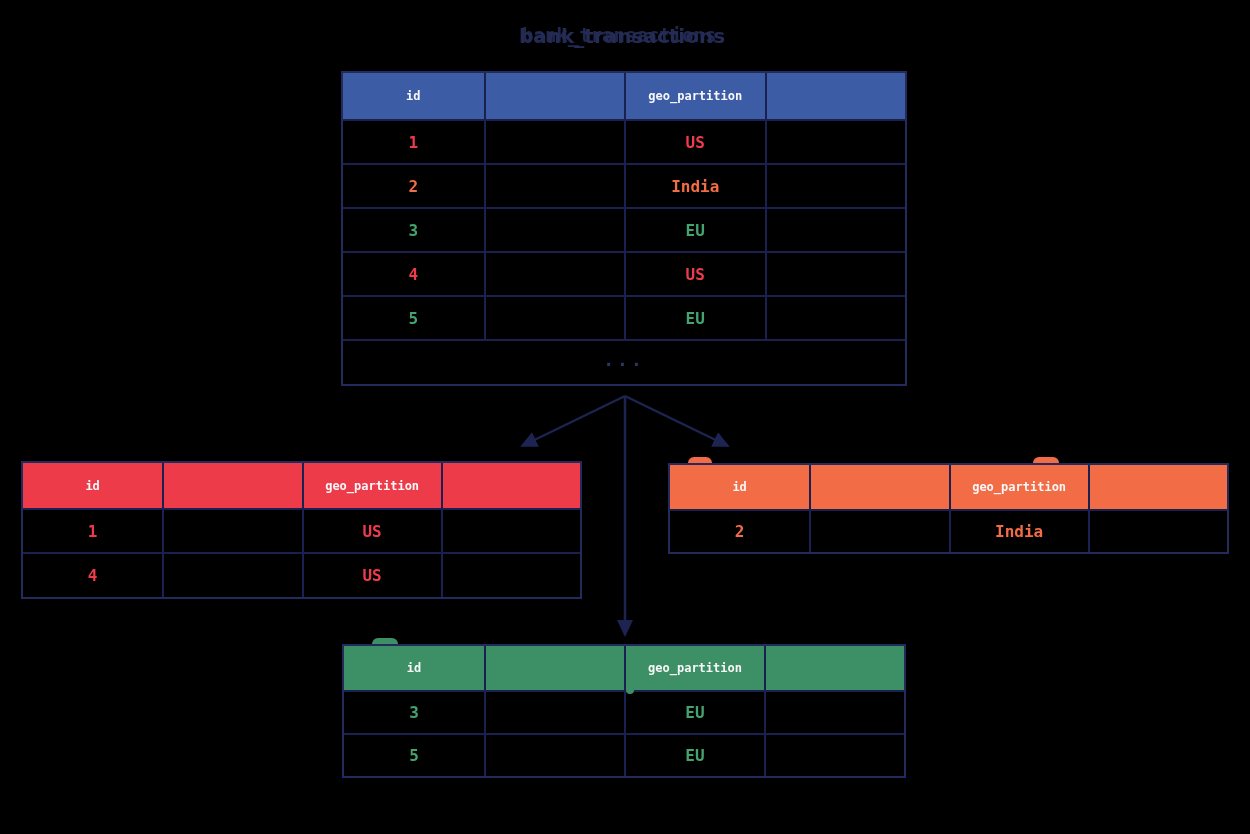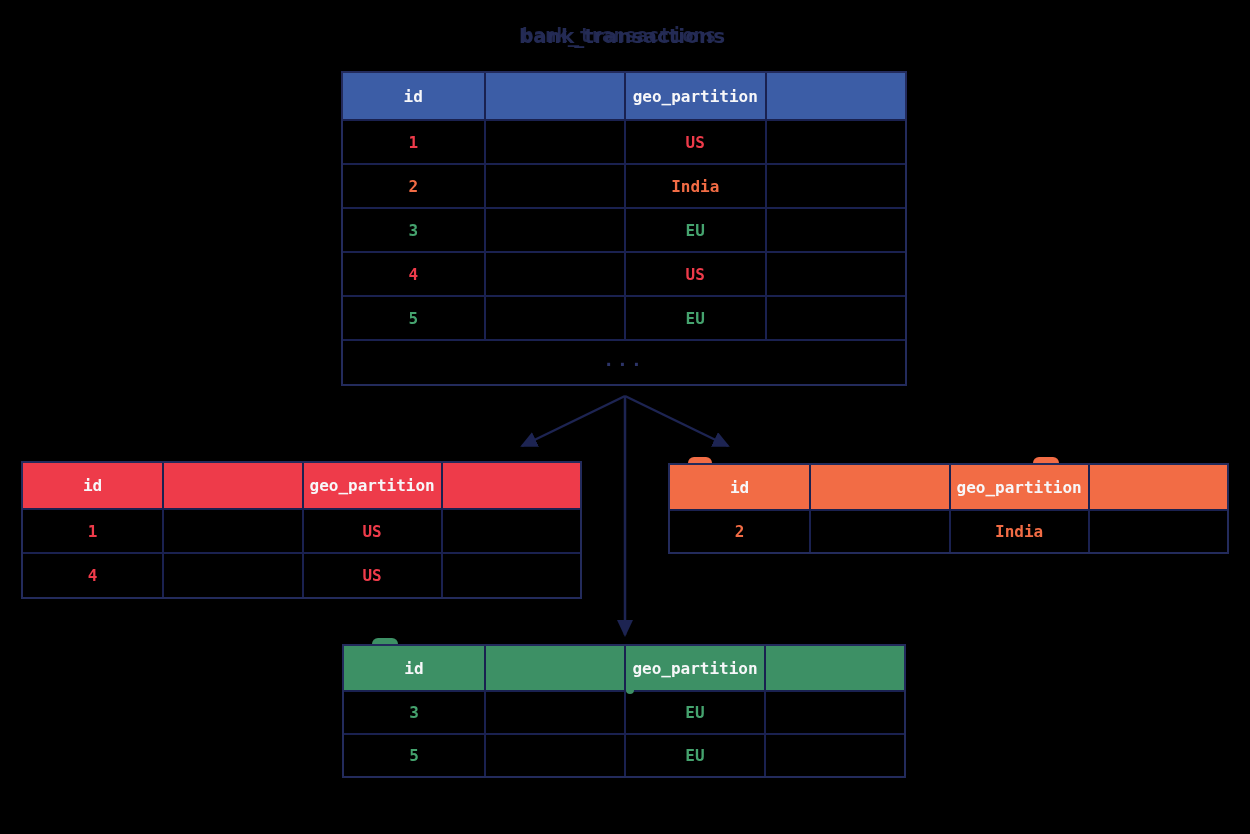--- a/index.html
+++ b/index.html
@@ -27,21 +27,21 @@
   .t2{left:3px;top:1px;font-family:"DejaVu Sans Mono",monospace;font-size:19px;opacity:.92;}
 
   
   .tbl{position:absolute;box-sizing:border-box;border:2px solid var(--outer);
        display:flex;flex-direction:column;background:var(--bg);}
   .trow{display:grid;grid-template-columns:repeat(4,1fr);}
   .trow + .trow{border-top:2px solid var(--line);}
   .trow > div{display:flex;align-items:center;justify-content:center;
               font-weight:bold;overflow:hidden;}
   .trow > div + div{border-left:2px solid var(--line);}
-  .hdr > div{color:#f7f7f9;font-size:16px;letter-spacing:0px;}
+  .hdr > div{color:#f7f7f9;font-size:12px;letter-spacing:0px;}
   .vals > div{font-size:16px;font-family:"DejaVu Sans Mono",monospace;}
 
   .main{left:341px;top:71px;width:566px;}
   .main .hdr{height:46px;background:var(--blue);}
   .main .vals{height:42px;}
   .erow{height:45px;border-top:2px solid var(--line);display:flex;
         align-items:center;justify-content:center;color:#2c3468;
         font-size:18px;font-weight:bold;letter-spacing:3px;padding-bottom:6px;box-sizing:border-box;}
 
   .red{left:21px;top:461px;width:561px;}

